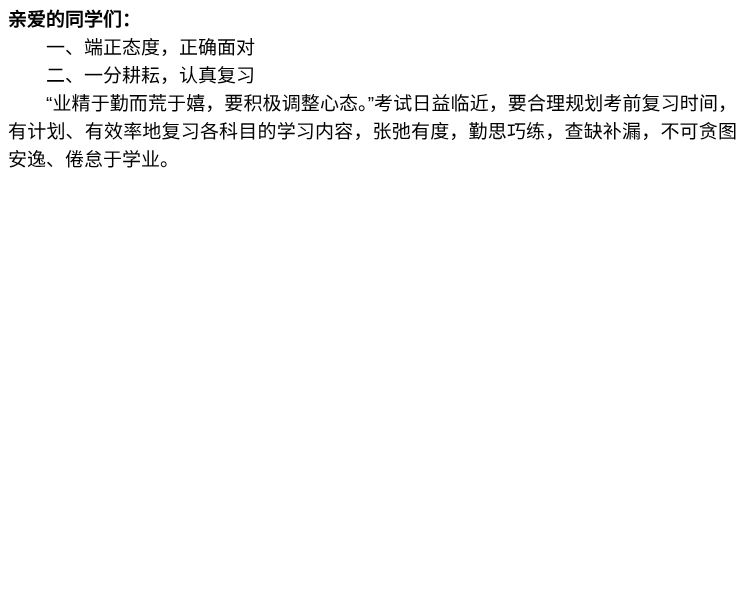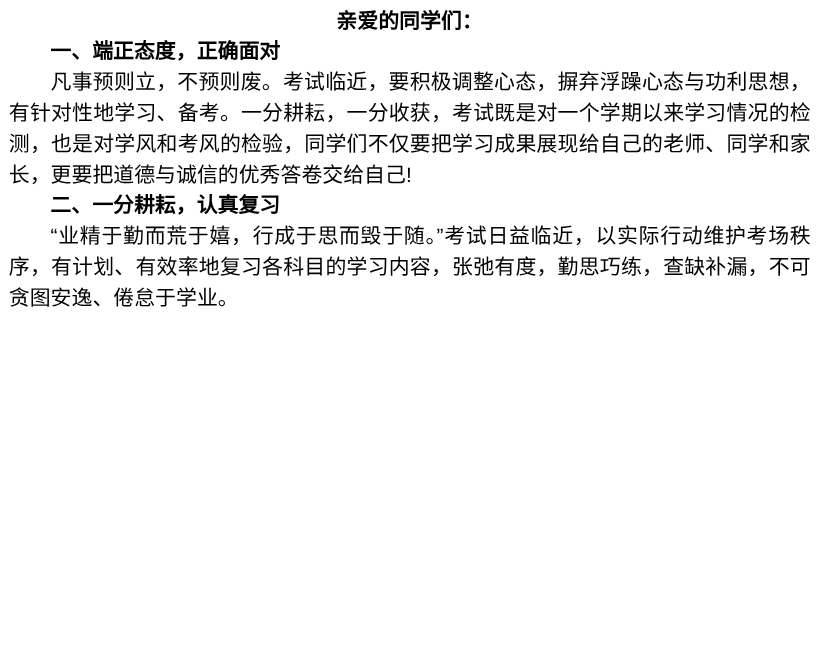--- a/index.html
+++ b/index.html
@@ -14,39 +14,37 @@
     background: #ffffff;
     color: #000000;
     padding: 6px 10px 0 8px;
     overflow: hidden;
     font-family: "Liberation Sans", sans-serif;
     font-size: 19px;
     line-height: 28px;
   }
   .salutation {
     font-weight: bold;
-    text-align: center;
+    text-align: left;
     margin: 0;
   }
   .doc-body p {
     margin: 0;
     text-indent: 2em;
     text-align: justify;
     text-justify: inter-ideograph;
     word-break: break-all;
   }
   .doc-body p.heading {
     text-align: left;
-    font-weight: bold;
   }
 </style>
 </head>
 <body>
 
 <div class="page">
   <p class="salutation">亲爱的同学们：</p>
   <div class="doc-body">
       <p class="heading">一、端正态度，正确面对</p>
-      <p class="body-text">凡事预则立，不预则废。考试临近，要积极调整心态，摒弃浮躁心态与功利思想，有针对性地学习、备考。一分耕耘，一分收获，考试既是对一个学期以来学习情况的检测，也是对学风和考风的检验，同学们不仅要把学习成果展现给自己的老师、同学和家长，更要把道德与诚信的优秀答卷交给自己!</p>
       <p class="heading">二、一分耕耘，认真复习</p>
-      <p class="body-text">“业精于勤而荒于嬉，行成于思而毁于随。”考试日益临近，以实际行动维护考场秩序，有计划、有效率地复习各科目的学习内容，张弛有度，勤思巧练，查缺补漏，不可贪图安逸、倦怠于学业。</p>
+      <p class="body-text">“业精于勤而荒于嬉，要积极调整心态。”考试日益临近，要合理规划考前复习时间，有计划、有效率地复习各科目的学习内容，张弛有度，勤思巧练，查缺补漏，不可贪图安逸、倦怠于学业。</p>
     </div>
 </div>
 
 </body></html>

